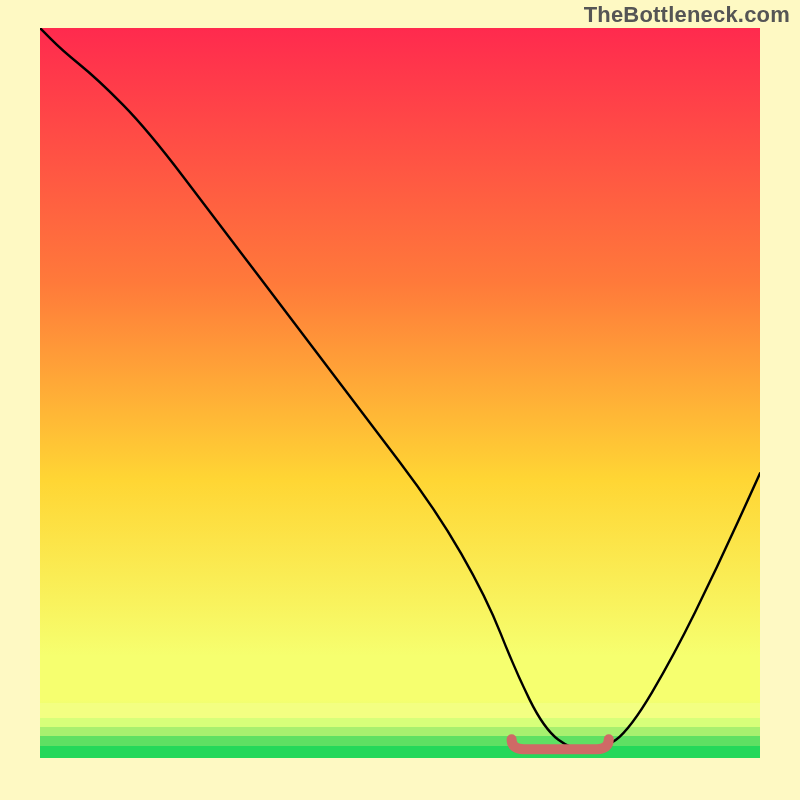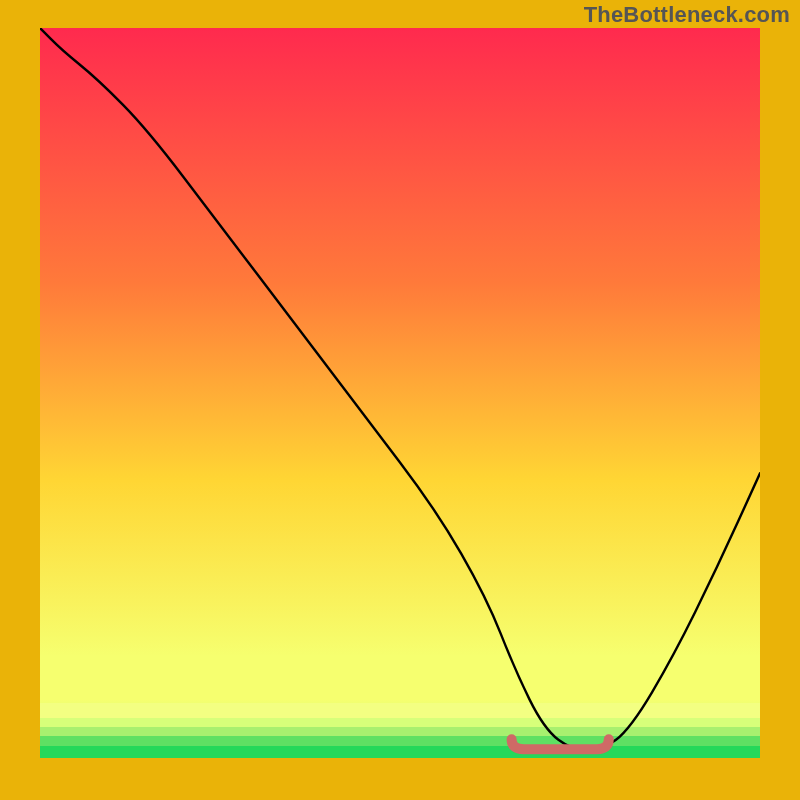--- a/index.html
+++ b/index.html
@@ -8,21 +8,21 @@
     width: 800px;
     height: 800px;
     background: #000;
     font-family: Arial, Helvetica, sans-serif;
     overflow: hidden;
   }
   .frame {
     position: relative;
     width: 800px;
     height: 800px;
-    background: #eab308;
+    background: #fef9c3;
   }
   .watermark {
     position: absolute;
     top: 2px;
     right: 10px;
     color: #555;
     font-size: 22px;
     font-weight: 600;
     letter-spacing: 0.2px;
     z-index: 50;

